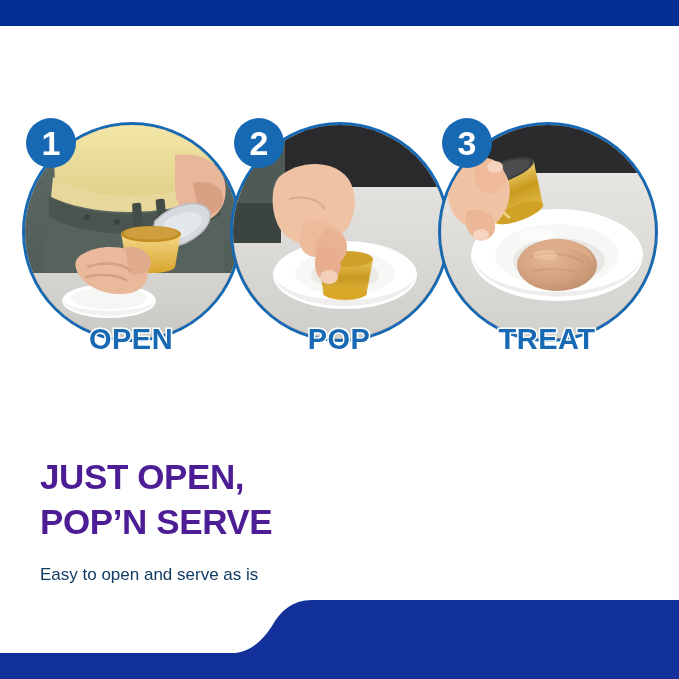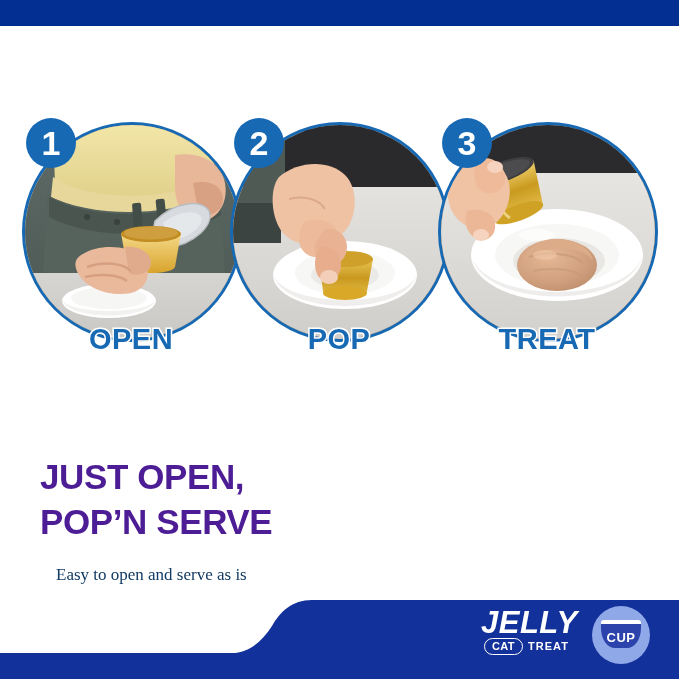--- a/index.html
+++ b/index.html
@@ -118,22 +118,21 @@
   .headline .l2 { display: block; }
 
   .body-copy {
     position: absolute;
     left: 40px;
     top: 562px;
     width: 420px;
     font-size: 17px;
     line-height: 1.5;
     color: #123a63;
-    font-family: Liberation Serif, serif;
-    margin-left: 16px;
+    font-family: Liberation Sans, sans-serif;
   }
   .body-copy .l2 { display: block; }
 
   
   .footer {
     position: absolute;
     left: 0;
     top: 590px;
     width: 679px;
     height: 89px;
@@ -400,25 +399,14 @@
   <div class="body-copy">
     <span>Easy to open and serve as is</span>
   </div>
 
   <div class="footer">
     <svg width="679" height="89" viewBox="0 0 679 89">
       <path d="M0 63 L232 63 C248 63 262 52 272 36 C280 22 292 10 312 10 L679 10 L679 89 L0 89 Z" fill="#13319a"></path>
     </svg>
   </div>
 
-  <div class="logo">
-    <div class="logo-jelly">JELLY</div>
-    <div class="logo-sub">
-      <span class="logo-cat">CAT</span>
-      <span class="logo-treat">TREAT</span>
-    </div>
-    <div class="cup-badge">
-      <div class="cup-shape"></div>
-      <div class="cup-word">CUP</div>
-    </div>
-  </div>
 
 </div>
 
 </body></html>

